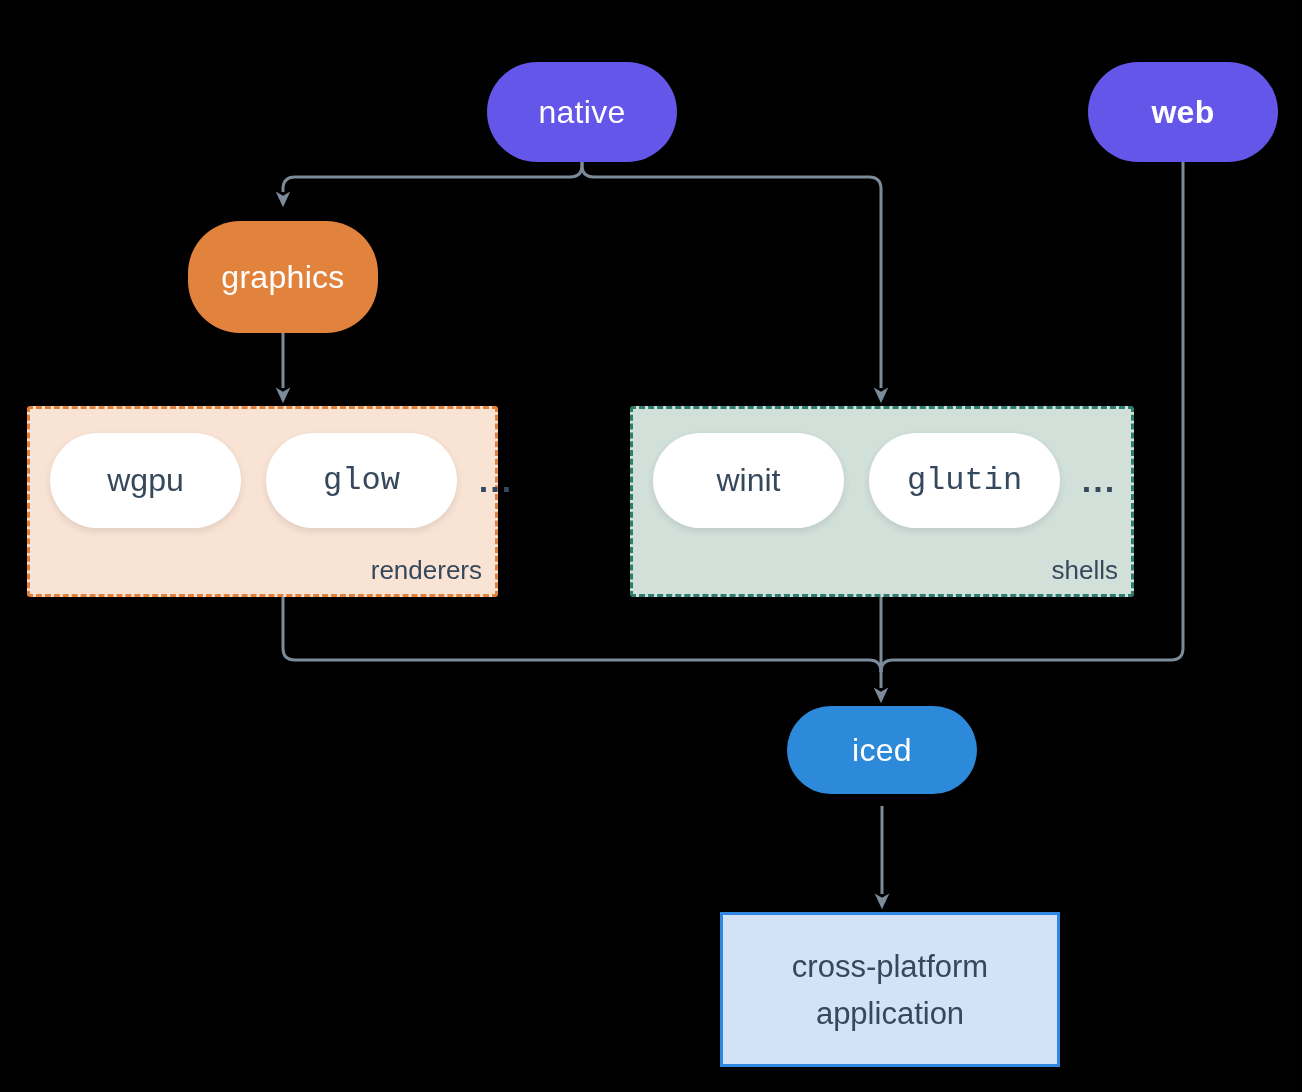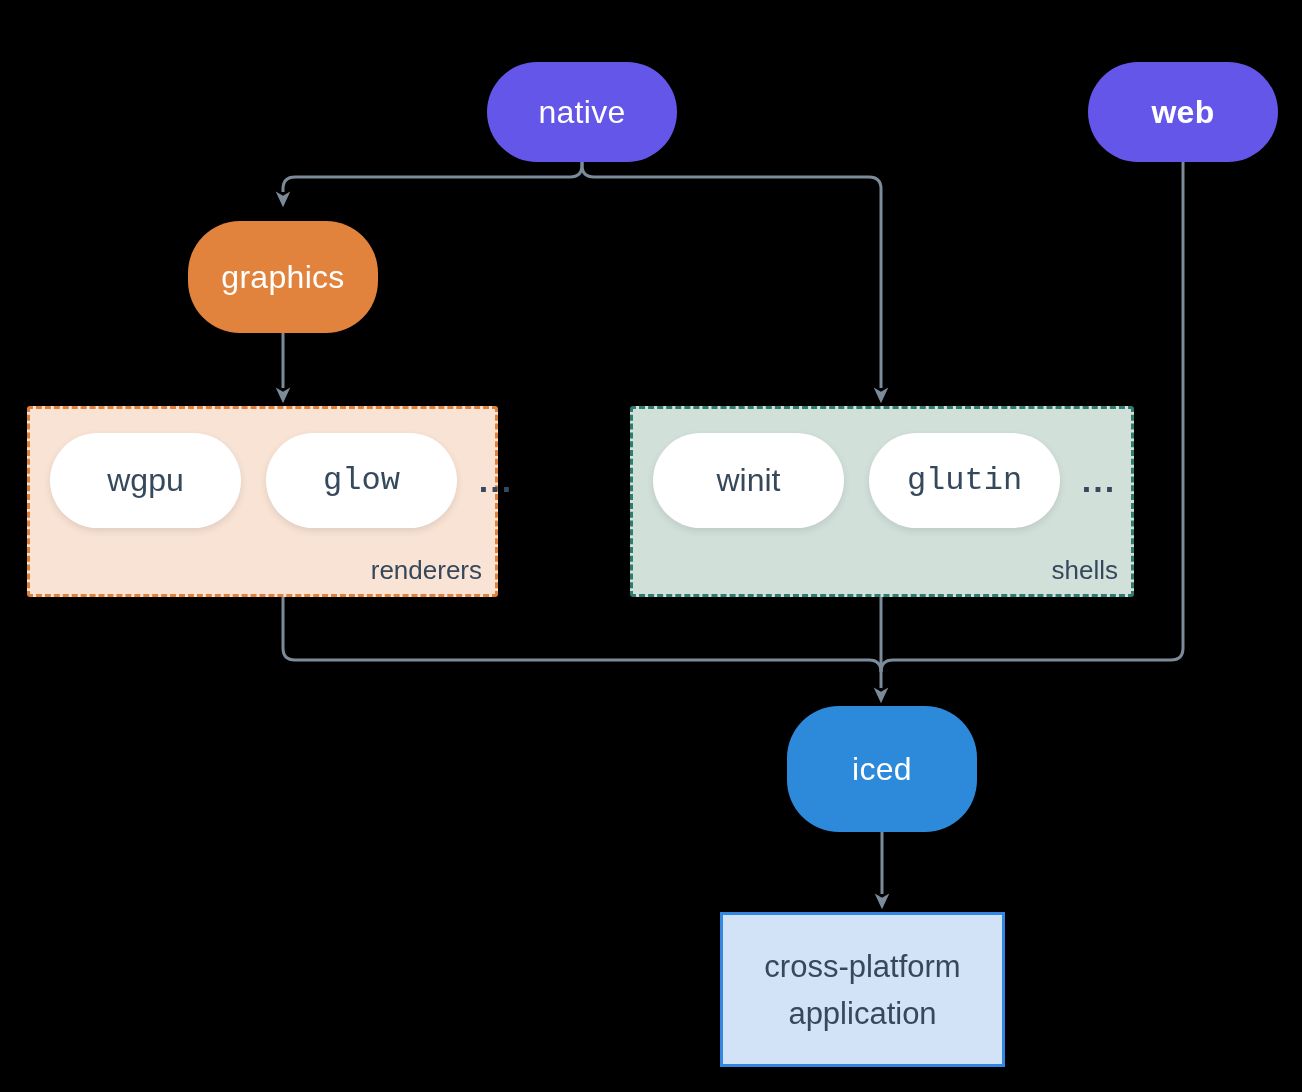--- a/index.html
+++ b/index.html
@@ -33,21 +33,21 @@
     font-size: 32px;
     letter-spacing: 0.3px;
     z-index: 2;
   }
   .node-native, .node-web { background: #6456e8; margin-top: 40px; }
   .node-graphics { background: #e2833d; }
   .node-iced { background: #2d89da; }
   .node-native   { left: 487px;  top: 22px;  width: 190px; height: 100px; }
   .node-web      { left: 1088px; top: 22px;  width: 190px; height: 100px; font-weight: bold; }
   .node-graphics { left: 188px;  top: 213px; width: 190px; height: 112px; margin-top: 8px; }
-  .node-iced     { left: 787px;  top: 706px; width: 190px; height: 126px; }
+  .node-iced     { left: 787px;  top: 706px; width: 190px; height: 88px; }
 
   .group {
     position: absolute;
     top: 406px;
     height: 191px;
     border-radius: 3px;
     z-index: 2;
     box-sizing: border-box;
   }
   .group-renderers {
@@ -96,21 +96,21 @@
     position: absolute;
     right: 13px;
     bottom: 8px;
     font-size: 26px;
     color: #36485c;
   }
   .app-box {
     position: absolute;
     left: 720px;
     top: 912px;
-    width: 285px;
+    width: 340px;
     height: 155px;
     box-sizing: border-box;
     background: #d2e3f7;
     border: 3px solid #3287e2;
     display: flex;
     align-items: center;
     justify-content: center;
     text-align: center;
     font-size: 31px;
     line-height: 47px;

